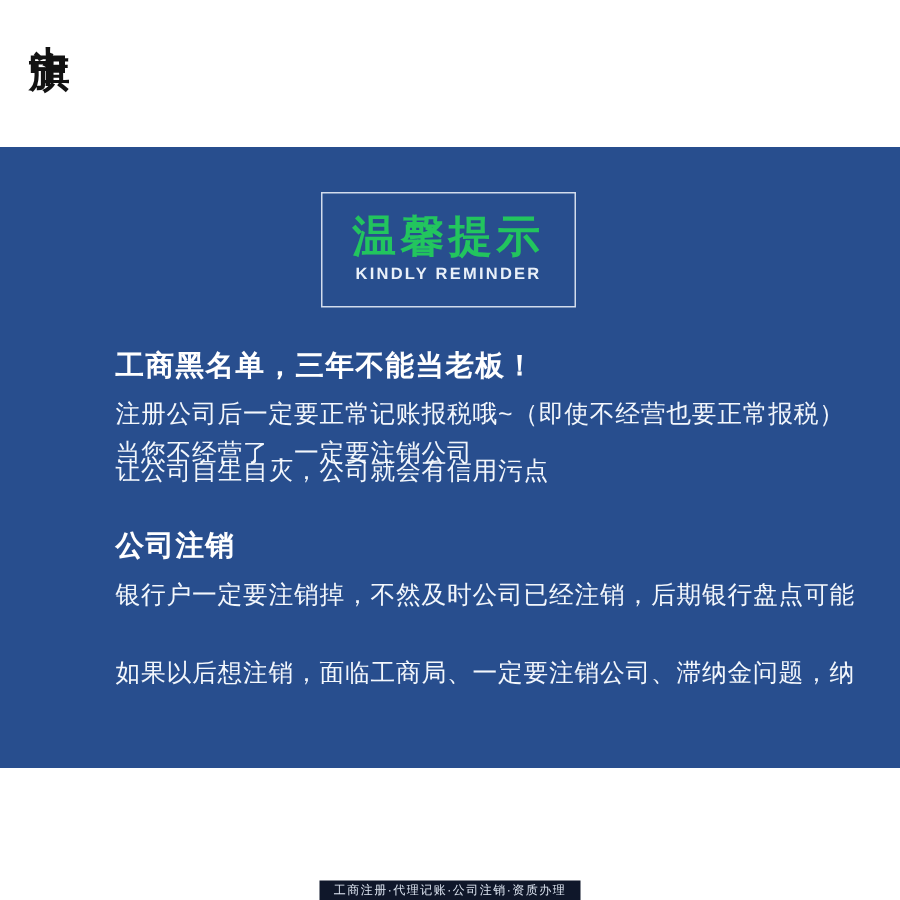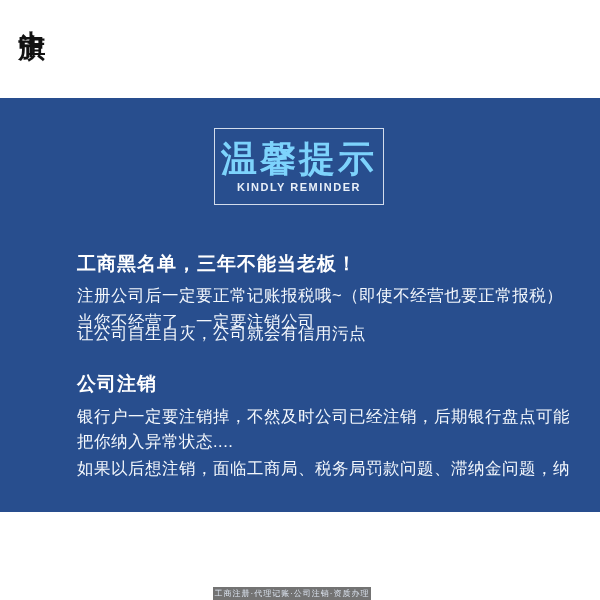--- a/index.html
+++ b/index.html
@@ -19,37 +19,37 @@
     position:absolute;left:0;top:98px;width:600px;height:414px;
     background:#284e8e;
   }
   .card{
     position:absolute;left:214px;top:30px;width:170px;height:77px;
     border:1px solid rgba(240,246,253,0.85);
     display:flex;flex-direction:column;align-items:center;justify-content:center;
     gap:5px;box-sizing:border-box;
   }
   .card-title{
-    color:#7dd3fc;font-weight:bold;font-size:36px;
+    color:#22c55e;font-weight:bold;font-size:29px;
     letter-spacing:3px;line-height:1;white-space:nowrap;
   }
   .card-sub{
     color:#e9f0f9;font-weight:bold;font-size:11px;
     letter-spacing:1.5px;line-height:1;white-space:nowrap;
   }
   .line{
     position:absolute;left:77px;white-space:nowrap;color:#f3f7fc;
-    font-size:16.5px;letter-spacing:0.5px;line-height:1.3;margin-top:19px;
+    font-size:16.5px;letter-spacing:0.5px;line-height:1.3;
   }
   .heading{
     font-weight:bold;color:#ffffff;font-size:19px;letter-spacing:1px;
   }
   .footer-bar{
-    position:absolute;left:213px;top:587px;width:158px;height:13px;
-    background:#737373;color:#dde5f1;
+    position:absolute;left:213px;top:587px;width:174px;height:13px;
+    background:#0f172a;color:#dde5f1;
     display:flex;align-items:center;justify-content:center;
     font-size:8px;letter-spacing:1px;white-space:nowrap;overflow:hidden;
   }
 </style>
 </head>
 <body>
 
 <div class="logo">中旗</div>
 
 <div class="panel">
@@ -59,20 +59,19 @@
     <div class="card-sub">KINDLY REMINDER</div>
   </div>
 
   <div class="line heading" style="top:135px">工商黑名单，三年不能当老板！</div>
   <div class="line" style="top:194px">当您不经营了，一定要注销公司</div>
   <div class="line" style="top:168px">注册公司后一定要正常记账报税哦~（即使不经营也要正常报税）</div>
   <div class="line" style="top:206px">让公司自生自灭，公司就会有信用污点</div>
 
   <div class="line heading" style="top:255px">公司注销</div>
   <div class="line" style="top:289px">银行户一定要注销掉，不然及时公司已经注销，后期银行盘点可能</div>
-  <div class="line" style="top:314px">把你纳入异常状态....</div>
-  <div class="line" style="top:341px">如果以后想注销，面临工商局、税务局罚款问题、滞纳金问题，纳</div>
+  <div class="line" style="top:341px">如果以后想注销，面临工商局、一定要注销公司、滞纳金问题，纳</div>
 
 </div>
 
 <div class="footer-bar">
   <span>工商注册·代理记账·公司注销·资质办理</span>
 </div>
 
 </body></html>

